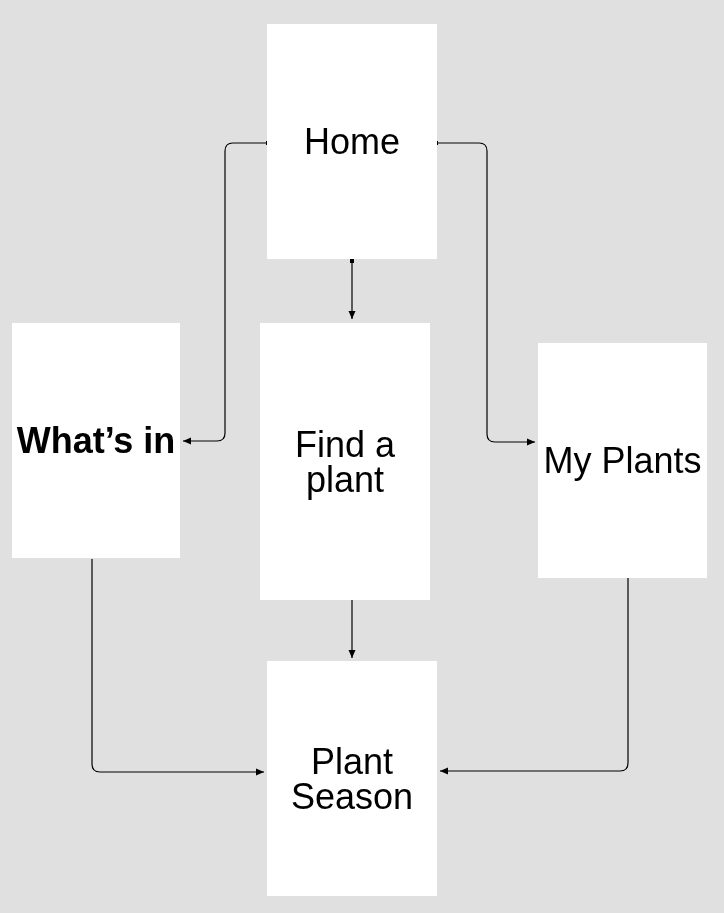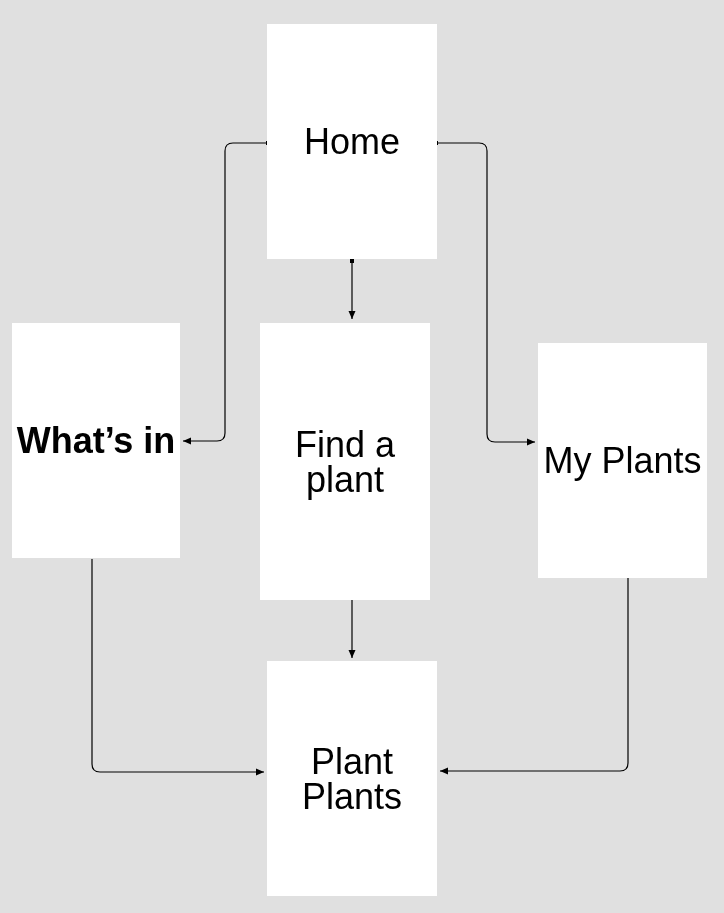--- a/index.html
+++ b/index.html
@@ -96,16 +96,16 @@
     <span>plant</span>
   </div>
 
   <div class="node" id="node-my-plants">
     <span>My Plants</span>
 
   </div>
 
   <div class="node" id="node-plant-details">
     <span>Plant</span>
-    <span>Plants</span>
+    <span>Season</span>
   </div>
 
 </div>
 
 </body></html>

